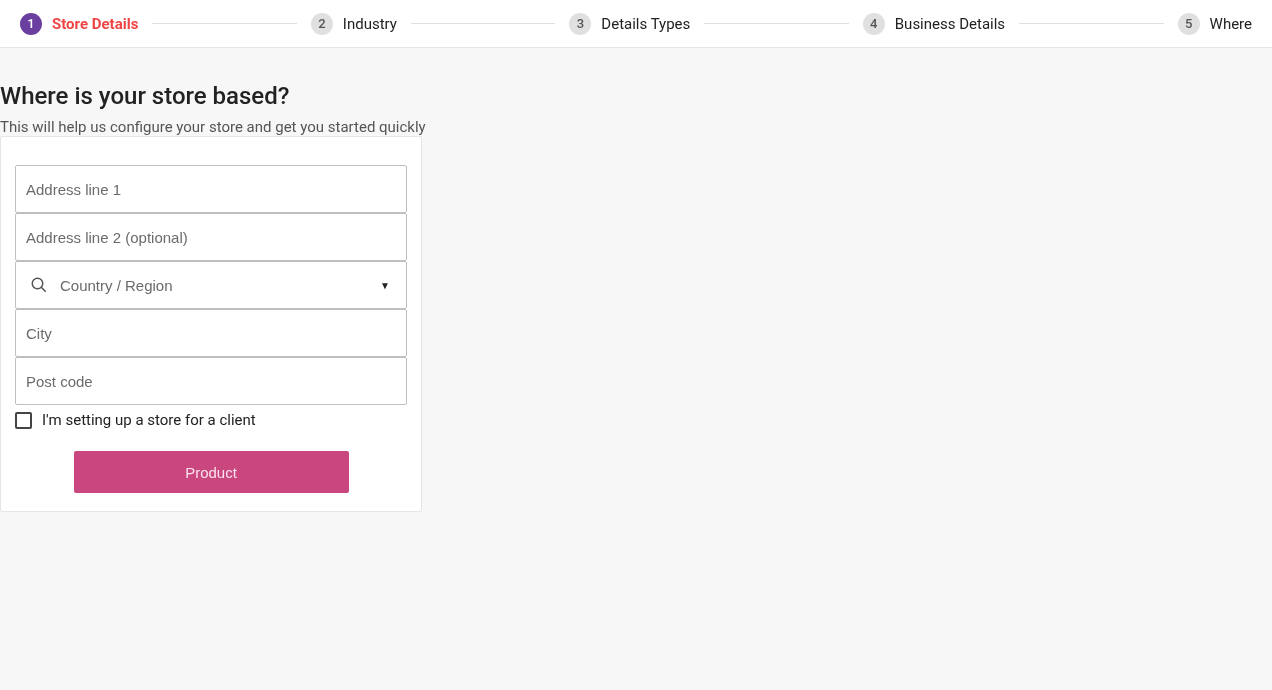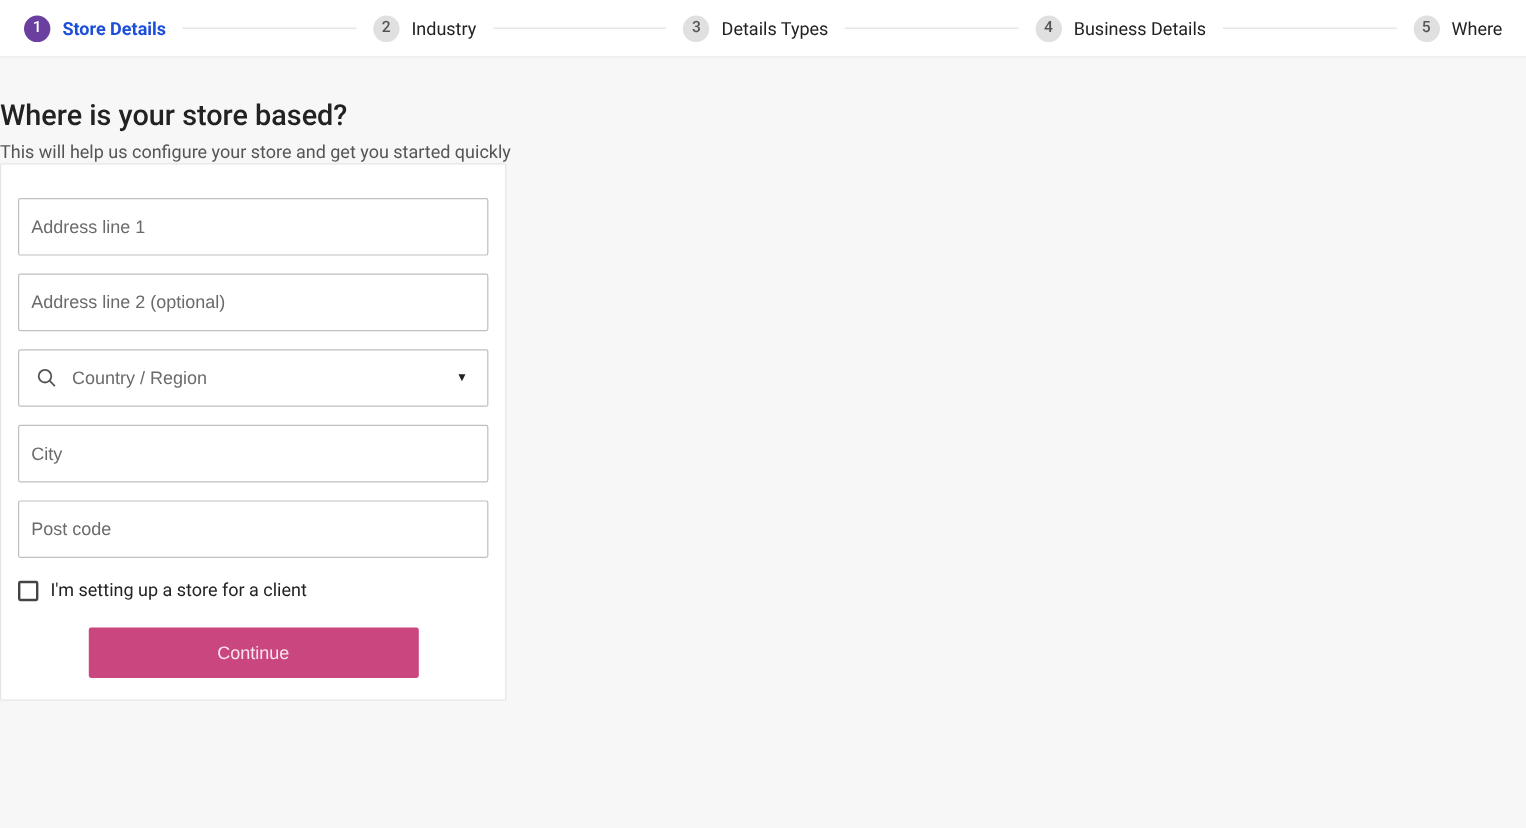--- a/index.html
+++ b/index.html
@@ -37,21 +37,21 @@
   .step-badge.inactive {
     background: #e0e0e0;
     color: #555;
   }
   .step-label {
     font-size: 15px;
     color: #222;
   }
   .step-label.active {
     font-weight: 700;
-    color: #1d4ed8;
+    color: #ef4444;
   }
   .connector {
     flex: 1;
     height: 1px;
     background: #e0e0e0;
     margin: 0 14px;
   }
 
   
   .content {
@@ -77,21 +77,20 @@
     background: #fff;
     border: 1px solid #e5e5e5;
     border-radius: 2px;
     padding: 28px 14px 18px 14px;
   }
   .field {
     width: 100%;
     height: 48px;
     border: 1px solid #bfbfbf;
     border-radius: 2px;
-    margin-bottom: 15px;
     display: flex;
     align-items: center;
     padding: 0 10px;
     background: #fff;
   }
   .field input {
     border: none;
     outline: none;
     flex: 1;
     font-size: 15px;
@@ -116,21 +115,21 @@
     right: 16px;
     top: 50%;
     transform: translateY(-50%);
     font-size: 10px;
     color: #222;
     pointer-events: none;
   }
   .checkbox-row {
     display: flex;
     align-items: center;
-    margin-top: 18px;
+    margin-top: 6px;
     margin-bottom: 22px;
   }
   .checkbox {
     width: 17px;
     height: 17px;
     border: 2px solid #444;
     border-radius: 2px;
     margin-right: 10px;
     cursor: pointer;
     background: #fff;
@@ -204,15 +203,15 @@
     <div class="field">
       <input type="text" placeholder="City" style="">
     </div>
     <div class="field">
       <input type="text" placeholder="Post code" style="">
     </div>
     <div class="checkbox-row">
       <div class="checkbox"></div>
       <div class="checkbox-label">I'm setting up a store for a client</div>
     </div>
-    <button class="continue-btn">Continue</button>
+    <button class="continue-btn">Product</button>
   </div>
 </div>
 
 </body></html>

